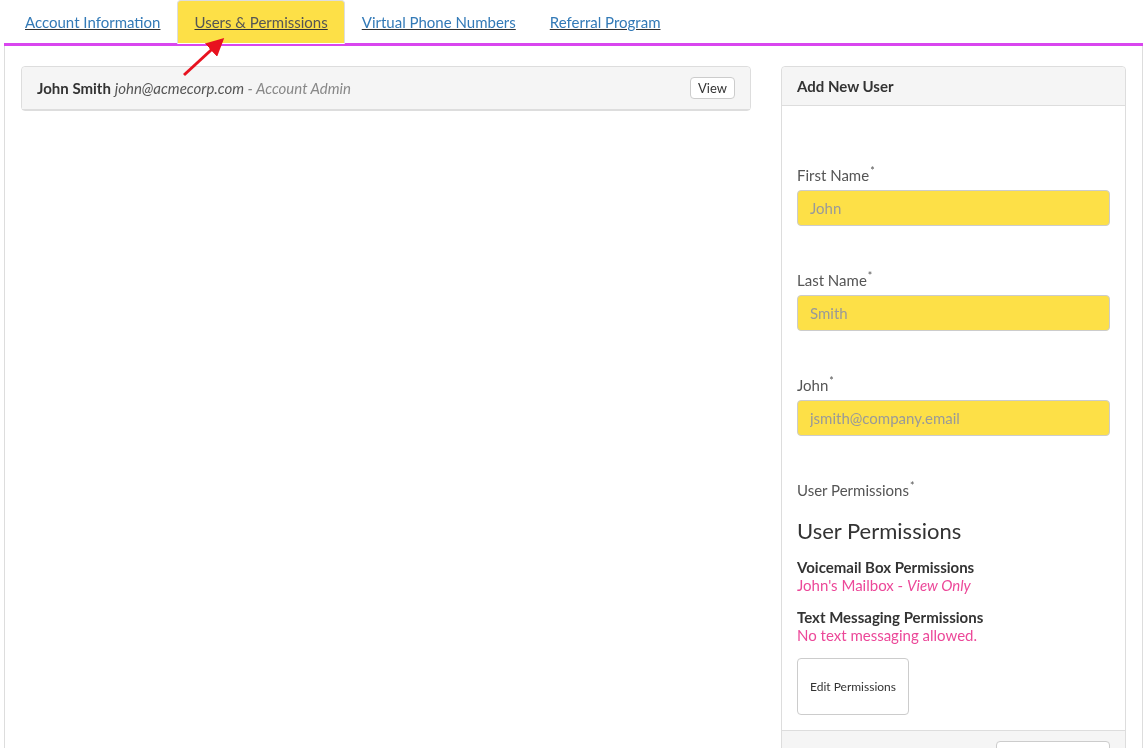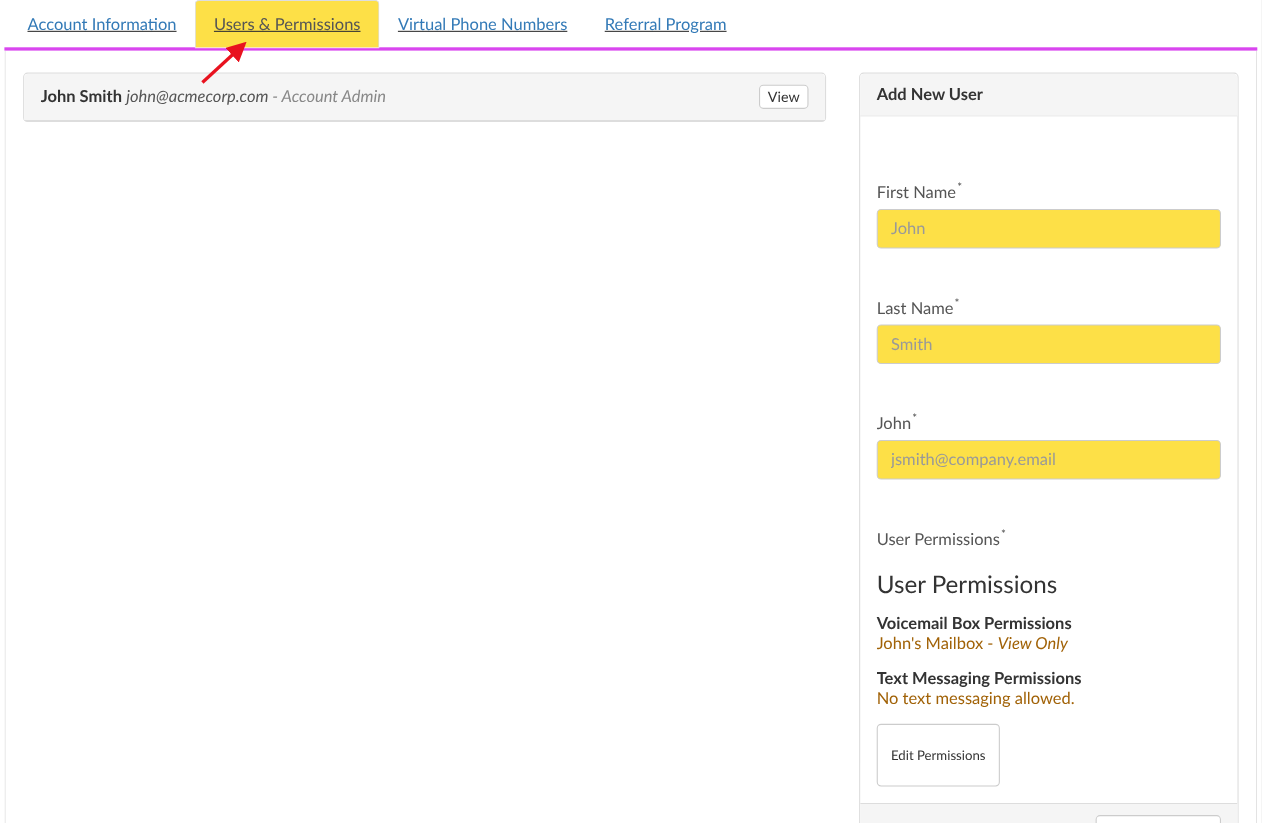--- a/index.html
+++ b/index.html
@@ -123,21 +123,21 @@
     background-repeat: no-repeat;
   }
   h3.heading {
     font-size: 22px;
     font-weight: 400;
     margin: 10px 0 14px;
     color: #333;
   }
   .perm-block { margin-bottom: 14px; margin-top: 12px; }
   .perm-block .perm-title { font-weight: 700; }
-  .perm-block .perm-detail { color: #a16207; }
+  .perm-block .perm-detail { color: #ec4899; }
   .perm-block .perm-mode { font-style: italic; }
   .btn {
     display: inline-block;
     padding: 20px 12px;
     font-size: 12px;
     background: #fff;
     border: 1px solid #ccc;
     border-radius: 4px;
     color: #333;
     cursor: pointer;

